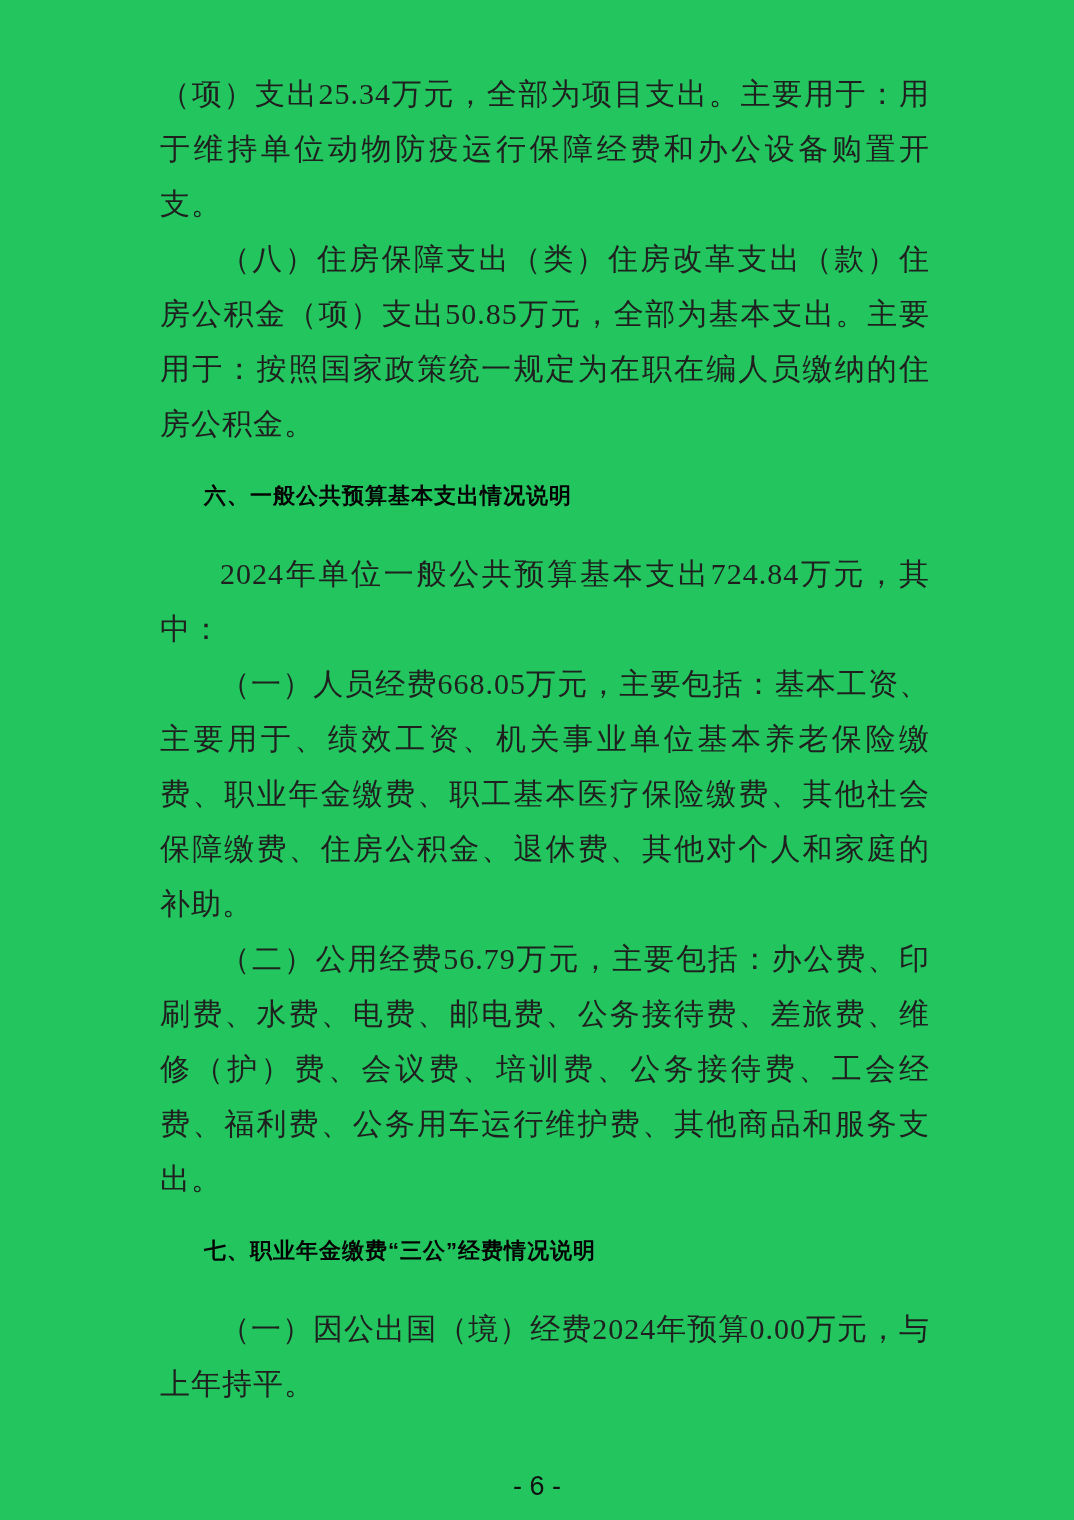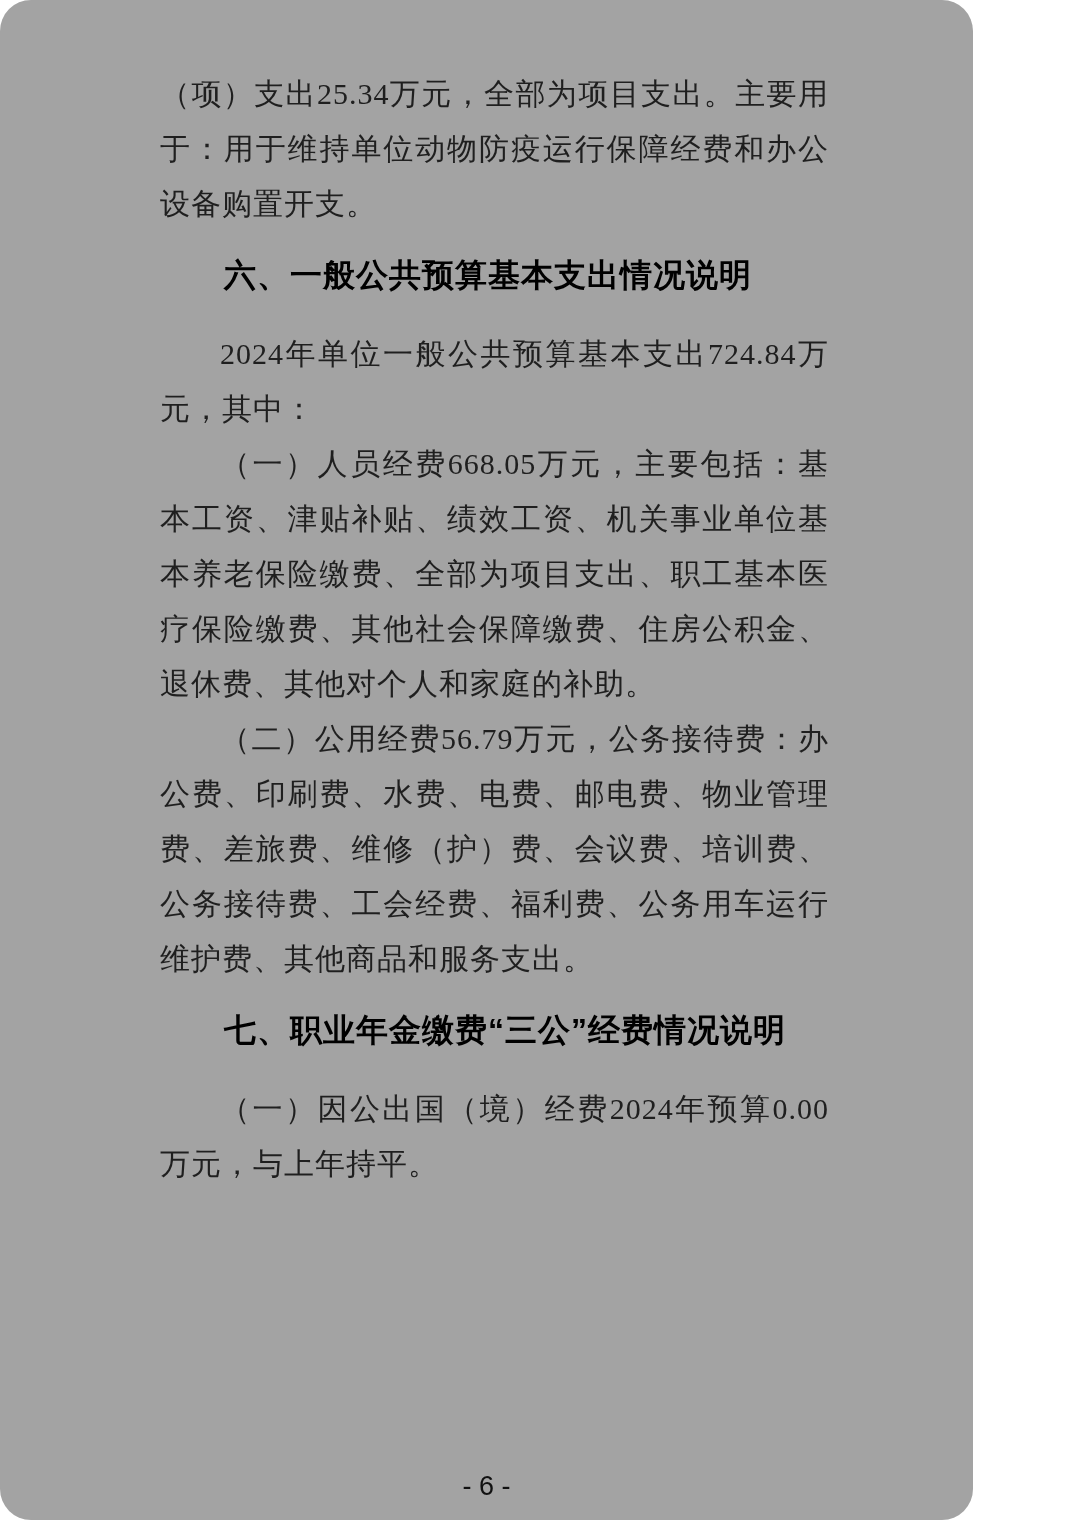--- a/index.html
+++ b/index.html
@@ -2,28 +2,27 @@
 <html lang="zh"><head>
 <meta charset="utf-8">
 <style>
   html, body {
     margin: 0;
     padding: 0;
     background: #ffffff;
   }
   .page {
     position: relative;
-    width: 973px;
+    width: 1074px;
     height: 1520px;
-    background: #a3a3a3;
+    background: #22c55e;
     box-sizing: border-box;
     overflow: hidden;
     font-family: "Liberation Serif", "DejaVu Serif", serif;
     color: #1f1f1f;
-    border-radius: 31px;
   }
   .content {
     box-sizing: border-box;
     padding: 66px 144px 0 160px;
   }
   .para {
     margin: 0;
     font-size: 30px;
     line-height: 55px;
     letter-spacing: 1px;
@@ -32,21 +31,21 @@
     color: #1f1f1f;
     word-break: break-all;
   }
   .para.no-indent {
     text-indent: 0;
   }
   .section-heading {
     margin: 17px 0 23px 0;
     font-family: "Liberation Sans", "DejaVu Sans", sans-serif;
     font-weight: bold;
-    font-size: 32px;
+    font-size: 22px;
     line-height: 55px;
     letter-spacing: 1px;
     text-indent: 2em;
     color: #000000;
     word-break: break-all;
   }
   .page-footer {
     position: absolute;
     left: 0;
     right: 0;
@@ -59,28 +58,29 @@
   }
 </style>
 </head>
 <body>
 
 <div class="page">
   <div class="content">
 
     <p class="para no-indent">（项）支出25.34万元，全部为项目支出。主要用于：用于维持单位动物防疫运行保障经费和办公设备购置开支。</p>
 
+    <p class="para">（八）住房保障支出（类）住房改革支出（款）住房公积金（项）支出50.85万元，全部为基本支出。主要用于：按照国家政策统一规定为在职在编人员缴纳的住房公积金。</p>
 
     <h2 class="section-heading">六、一般公共预算基本支出情况说明</h2>
 
     <p class="para">2024年单位一般公共预算基本支出724.84万元，其中：</p>
 
-    <p class="para">（一）人员经费668.05万元，主要包括：基本工资、津贴补贴、绩效工资、机关事业单位基本养老保险缴费、全部为项目支出、职工基本医疗保险缴费、其他社会保障缴费、住房公积金、退休费、其他对个人和家庭的补助。</p>
+    <p class="para">（一）人员经费668.05万元，主要包括：基本工资、主要用于、绩效工资、机关事业单位基本养老保险缴费、职业年金缴费、职工基本医疗保险缴费、其他社会保障缴费、住房公积金、退休费、其他对个人和家庭的补助。</p>
 
-    <p class="para">（二）公用经费56.79万元，公务接待费：办公费、印刷费、水费、电费、邮电费、物业管理费、差旅费、维修（护）费、会议费、培训费、公务接待费、工会经费、福利费、公务用车运行维护费、其他商品和服务支出。</p>
+    <p class="para">（二）公用经费56.79万元，主要包括：办公费、印刷费、水费、电费、邮电费、公务接待费、差旅费、维修（护）费、会议费、培训费、公务接待费、工会经费、福利费、公务用车运行维护费、其他商品和服务支出。</p>
 
     <h2 class="section-heading">七、职业年金缴费“三公”经费情况说明</h2>
 
 
     <p class="para">（一）因公出国（境）经费2024年预算0.00万元，与上年持平。</p>
 
   </div>
 
   <div class="page-footer">- 6 -</div>
 </div>

